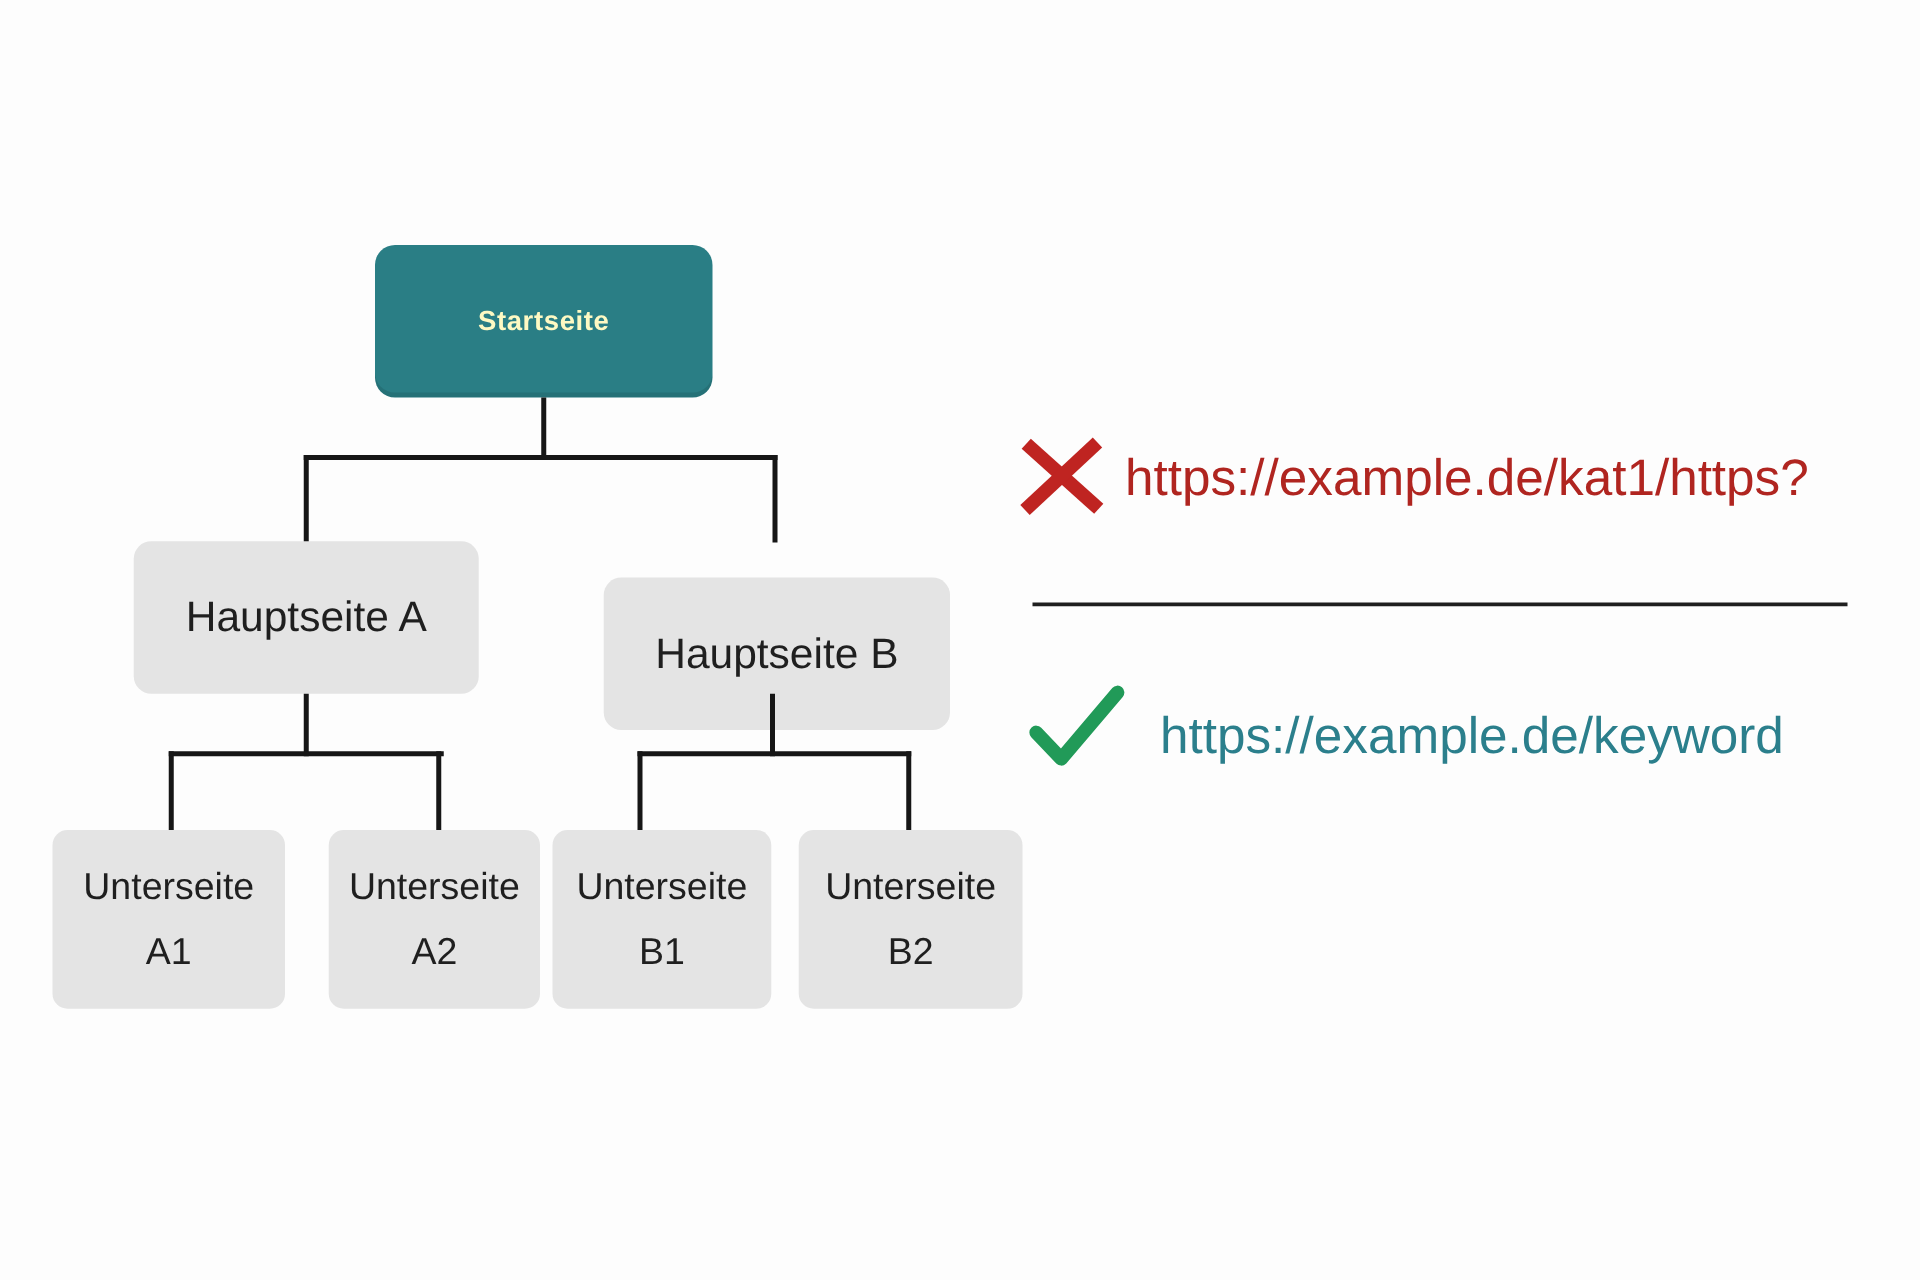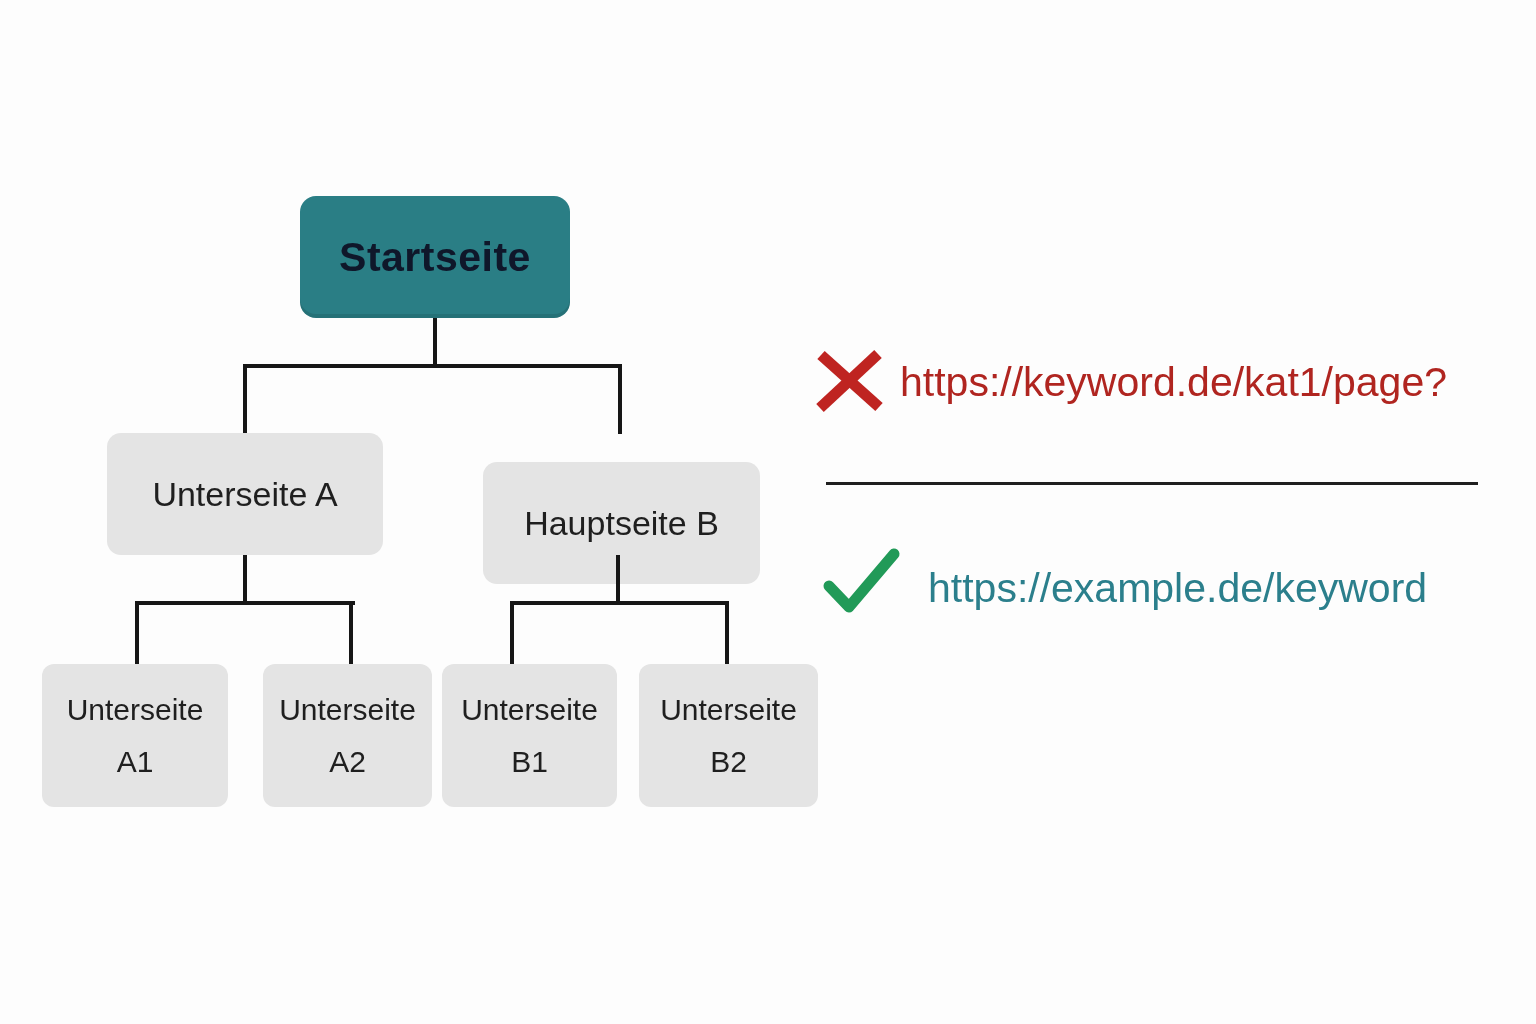--- a/index.html
+++ b/index.html
@@ -15,22 +15,22 @@
   .node {
     position: absolute;
     display: flex;
     align-items: center;
     justify-content: center;
     text-align: center;
     border-radius: 16px;
   }
   .node-root {
     background: var(--accent-teal, #2a7e85);
-    color: #0f172a;
-    font-size: 41px;
+    color: #fef9c3;
+    font-size: 22px;
     font-weight: bold;
     letter-spacing: 0.5px;
     box-shadow: inset 0 -4px 0 rgba(0,0,0,0.10);
   }
   .node-gray {
     background: var(--node-gray, #e4e4e4);
     color: var(--node-text, #1f1f1f);
     border-radius: 14px;
   }
   .node-l1 { font-size: 34px; }
@@ -61,21 +61,21 @@
 <div class="node node-root" style="left:300px; top:196px; width:270px; height:122px;">
   <span>Startseite</span>
 </div>
 
 <div class="line" style="left:433px; top:318px; width:4px;  height:49px;"></div>
 <div class="line" style="left:243px; top:364px; width:379px; height:4px;"></div>
 <div class="line" style="left:243px; top:364px; width:4px;  height:70px;"></div>
 <div class="line" style="left:618px; top:364px; width:4px;  height:70px;"></div>
 
 <div class="node node-gray node-l1" style="left:107px; top:433px; width:276px; height:122px;">
-  <span>Unterseite A</span>
+  <span>Hauptseite A</span>
 </div>
 <div class="node node-gray node-l1" style="left:483px; top:433px; width:277px; height:122px;margin-top:29px;">
   <span>Hauptseite B</span>
 </div>
 
 <div class="line" style="left:243px; top:555px; width:4px;  height:50px;"></div>
 <div class="line" style="left:135px; top:601px; width:220px; height:4px;"></div>
 <div class="line" style="left:135px; top:601px; width:4px;  height:64px;"></div>
 <div class="line" style="left:349px; top:601px; width:4px;  height:64px;"></div>
 
@@ -100,21 +100,21 @@
   <span>Unterseite</span>
   <span>B2</span>
 </div>
 
 <div class="abs" style="left:812px; top:345px; width:76px; height:72px;">
   <svg width="76" height="72" viewBox="0 0 76 72">
     <line x1="9" y1="10" x2="67" y2="62" stroke="#bf2421" stroke-width="11"></line>
     <line x1="66" y1="9" x2="8" y2="63" stroke="#bf2421" stroke-width="11"></line>
   </svg>
 </div>
-<div class="url-text url-bad" style="left:900px; top:352px; height:60px;">https://keyword.de/kat1/page?</div>
+<div class="url-text url-bad" style="left:900px; top:352px; height:60px;">https://example.de/kat1/https?</div>
 
 <div class="divider" style="left:826px; top:482px; width:652px; height:3px;"></div>
 
 <div class="abs" style="left:820px; top:545px; width:82px; height:72px;">
   <svg width="82" height="72" viewBox="0 0 82 72">
     <polyline points="9,41 29,62 74,9" fill="none" stroke="#219a58" stroke-width="11" stroke-linecap="round" stroke-linejoin="round"></polyline>
   </svg>
 </div>
 <div class="url-text url-good" style="left:928px; top:558px; height:60px;">https://example.de/keyword</div>
 

